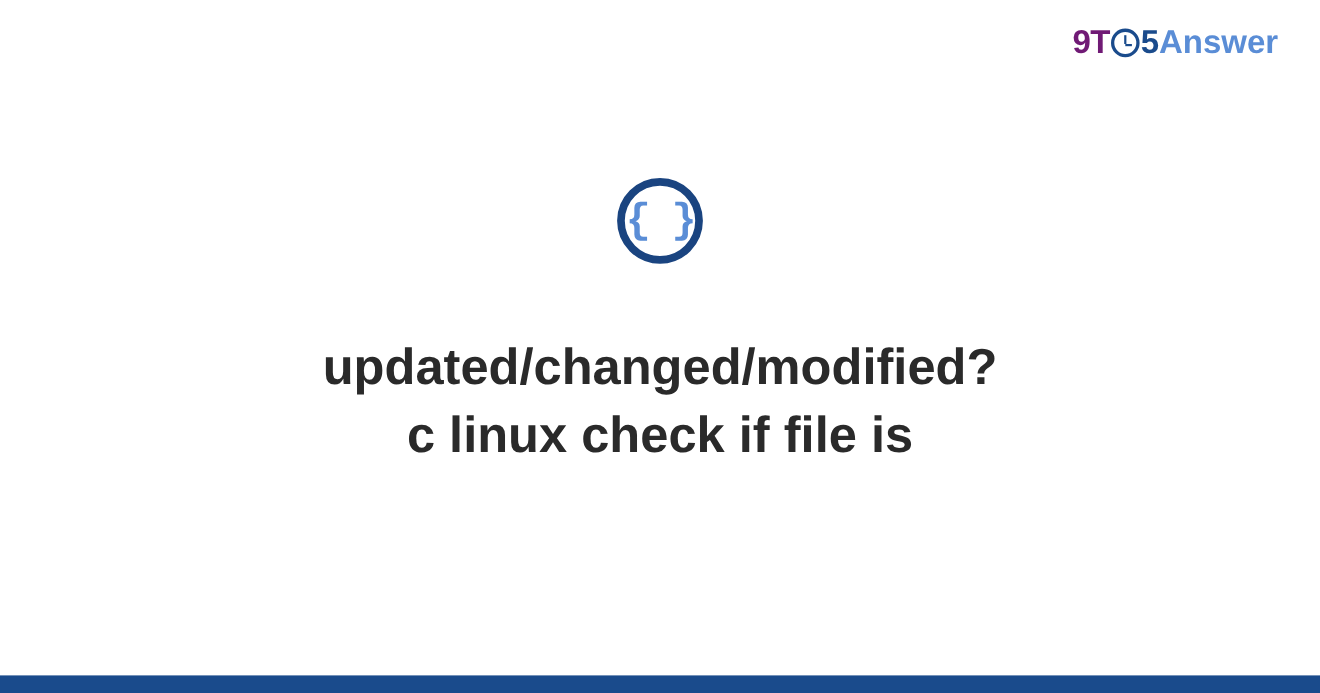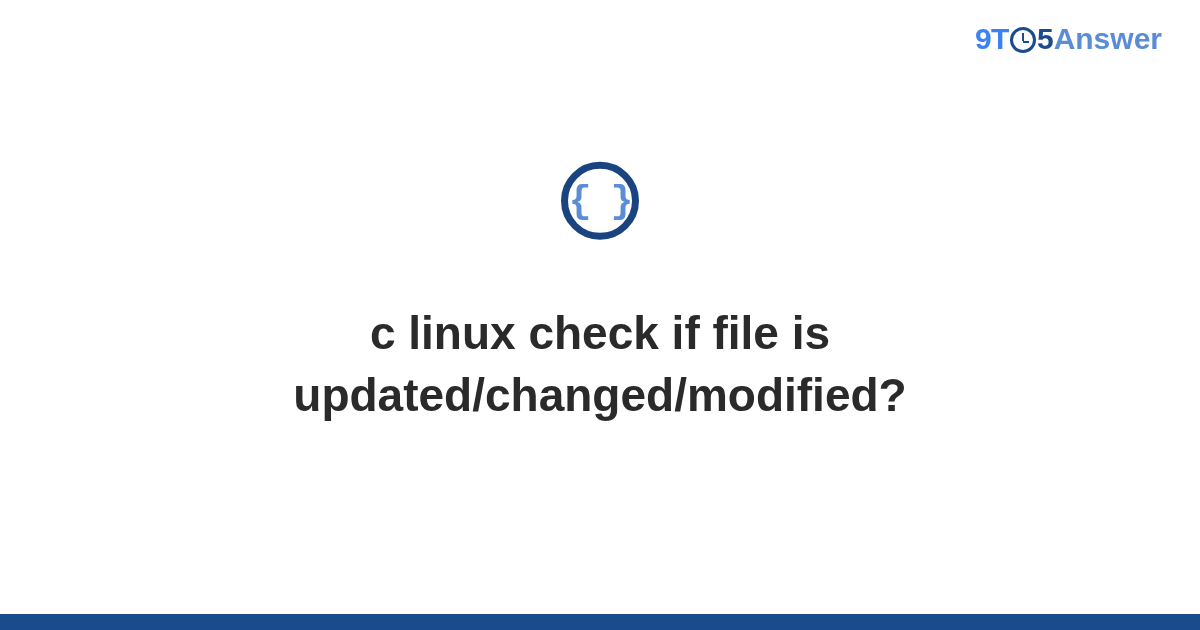--- a/index.html
+++ b/index.html
@@ -17,21 +17,21 @@
     }
     .logo-area {
       position: absolute;
       top: 22px;
       right: 38px;
       display: flex;
       align-items: baseline;
       font-weight: bold;
     }
     .logo-9t {
-      color: #3b82f6;
+      color: #701a75;
       font-size: 30px;
       letter-spacing: -0.5px;
     }
     .logo-clock {
       display: inline-flex;
       align-items: center;
       justify-content: center;
       width: 26px;
       height: 26px;
       border: 3px solid #1a4b8c;
@@ -116,18 +116,18 @@
   <span class="logo-clock"></span>
   <span class="logo-5">5</span>
   <span class="logo-answer">Answer</span>
 </div>
 
 <div class="center-content">
   <div class="icon-circle">
     <span>{ }</span>
   </div>
   <div class="title">
+    <div>updated/changed/modified?</div>
     <div>c linux check if file is</div>
-    <div>updated/changed/modified?</div>
   </div>
 </div>
 
 <div class="bottom-bar"></div>
 
 </body></html>

